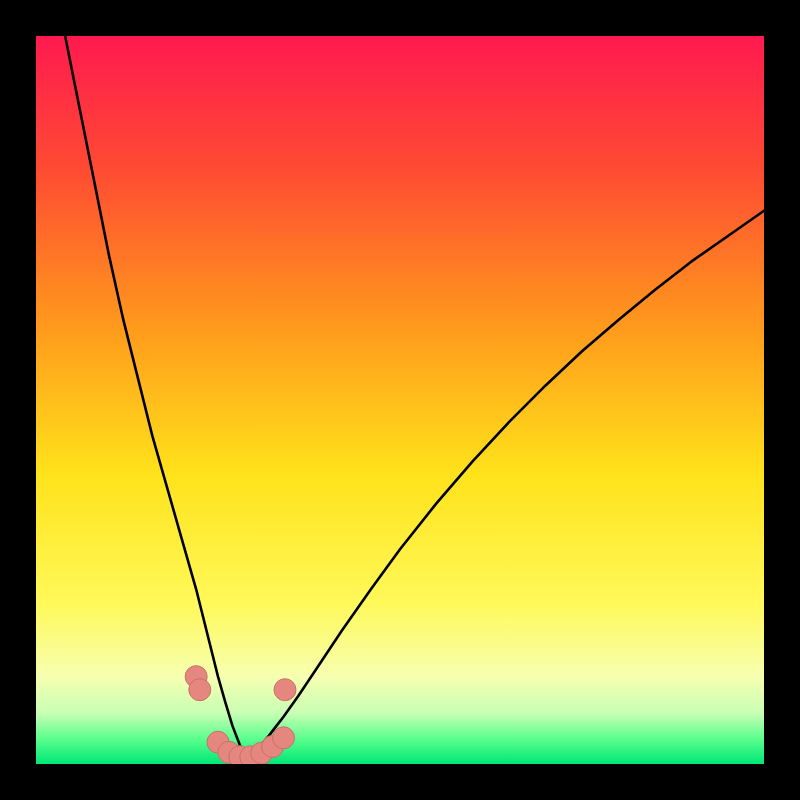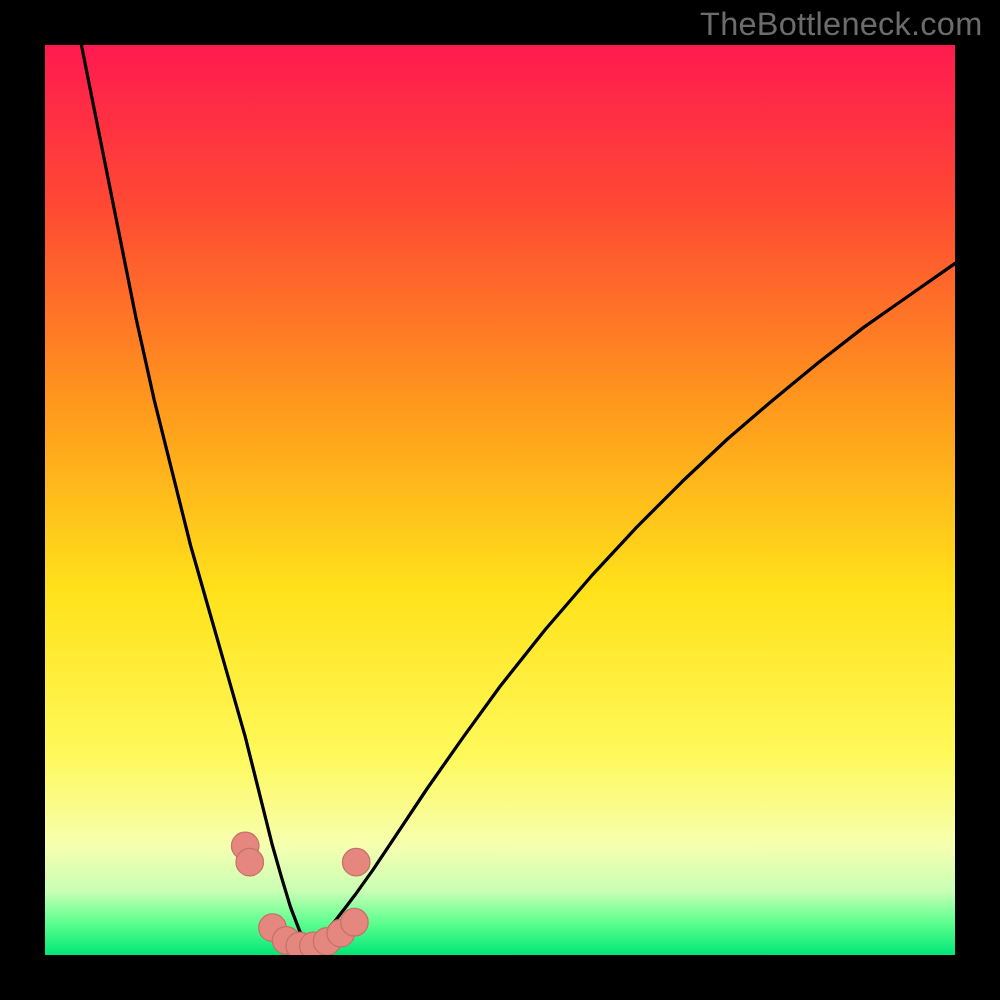--- a/index.html
+++ b/index.html
@@ -47,21 +47,20 @@
     inset: 0;
     width: 100%;
     height: 100%;
     overflow: visible;
   }
 </style>
 </head>
 <body>
 
 <div class="frame">
-  <div class="watermark">TheBottleneck.com</div>
 
   <div class="plot-area">
     <svg class="gradient" viewBox="0 0 728 728" preserveAspectRatio="none">
       <defs>
         <linearGradient id="bg-grad" x1="0" y1="0" x2="0" y2="1">
             <stop offset="0%" stop-color="#ff1a4f"></stop>
             <stop offset="18%" stop-color="#ff4a33"></stop>
             <stop offset="40%" stop-color="#ff9a1c"></stop>
             <stop offset="60%" stop-color="#ffe21a"></stop>
             <stop offset="78%" stop-color="#fff95a"></stop>

